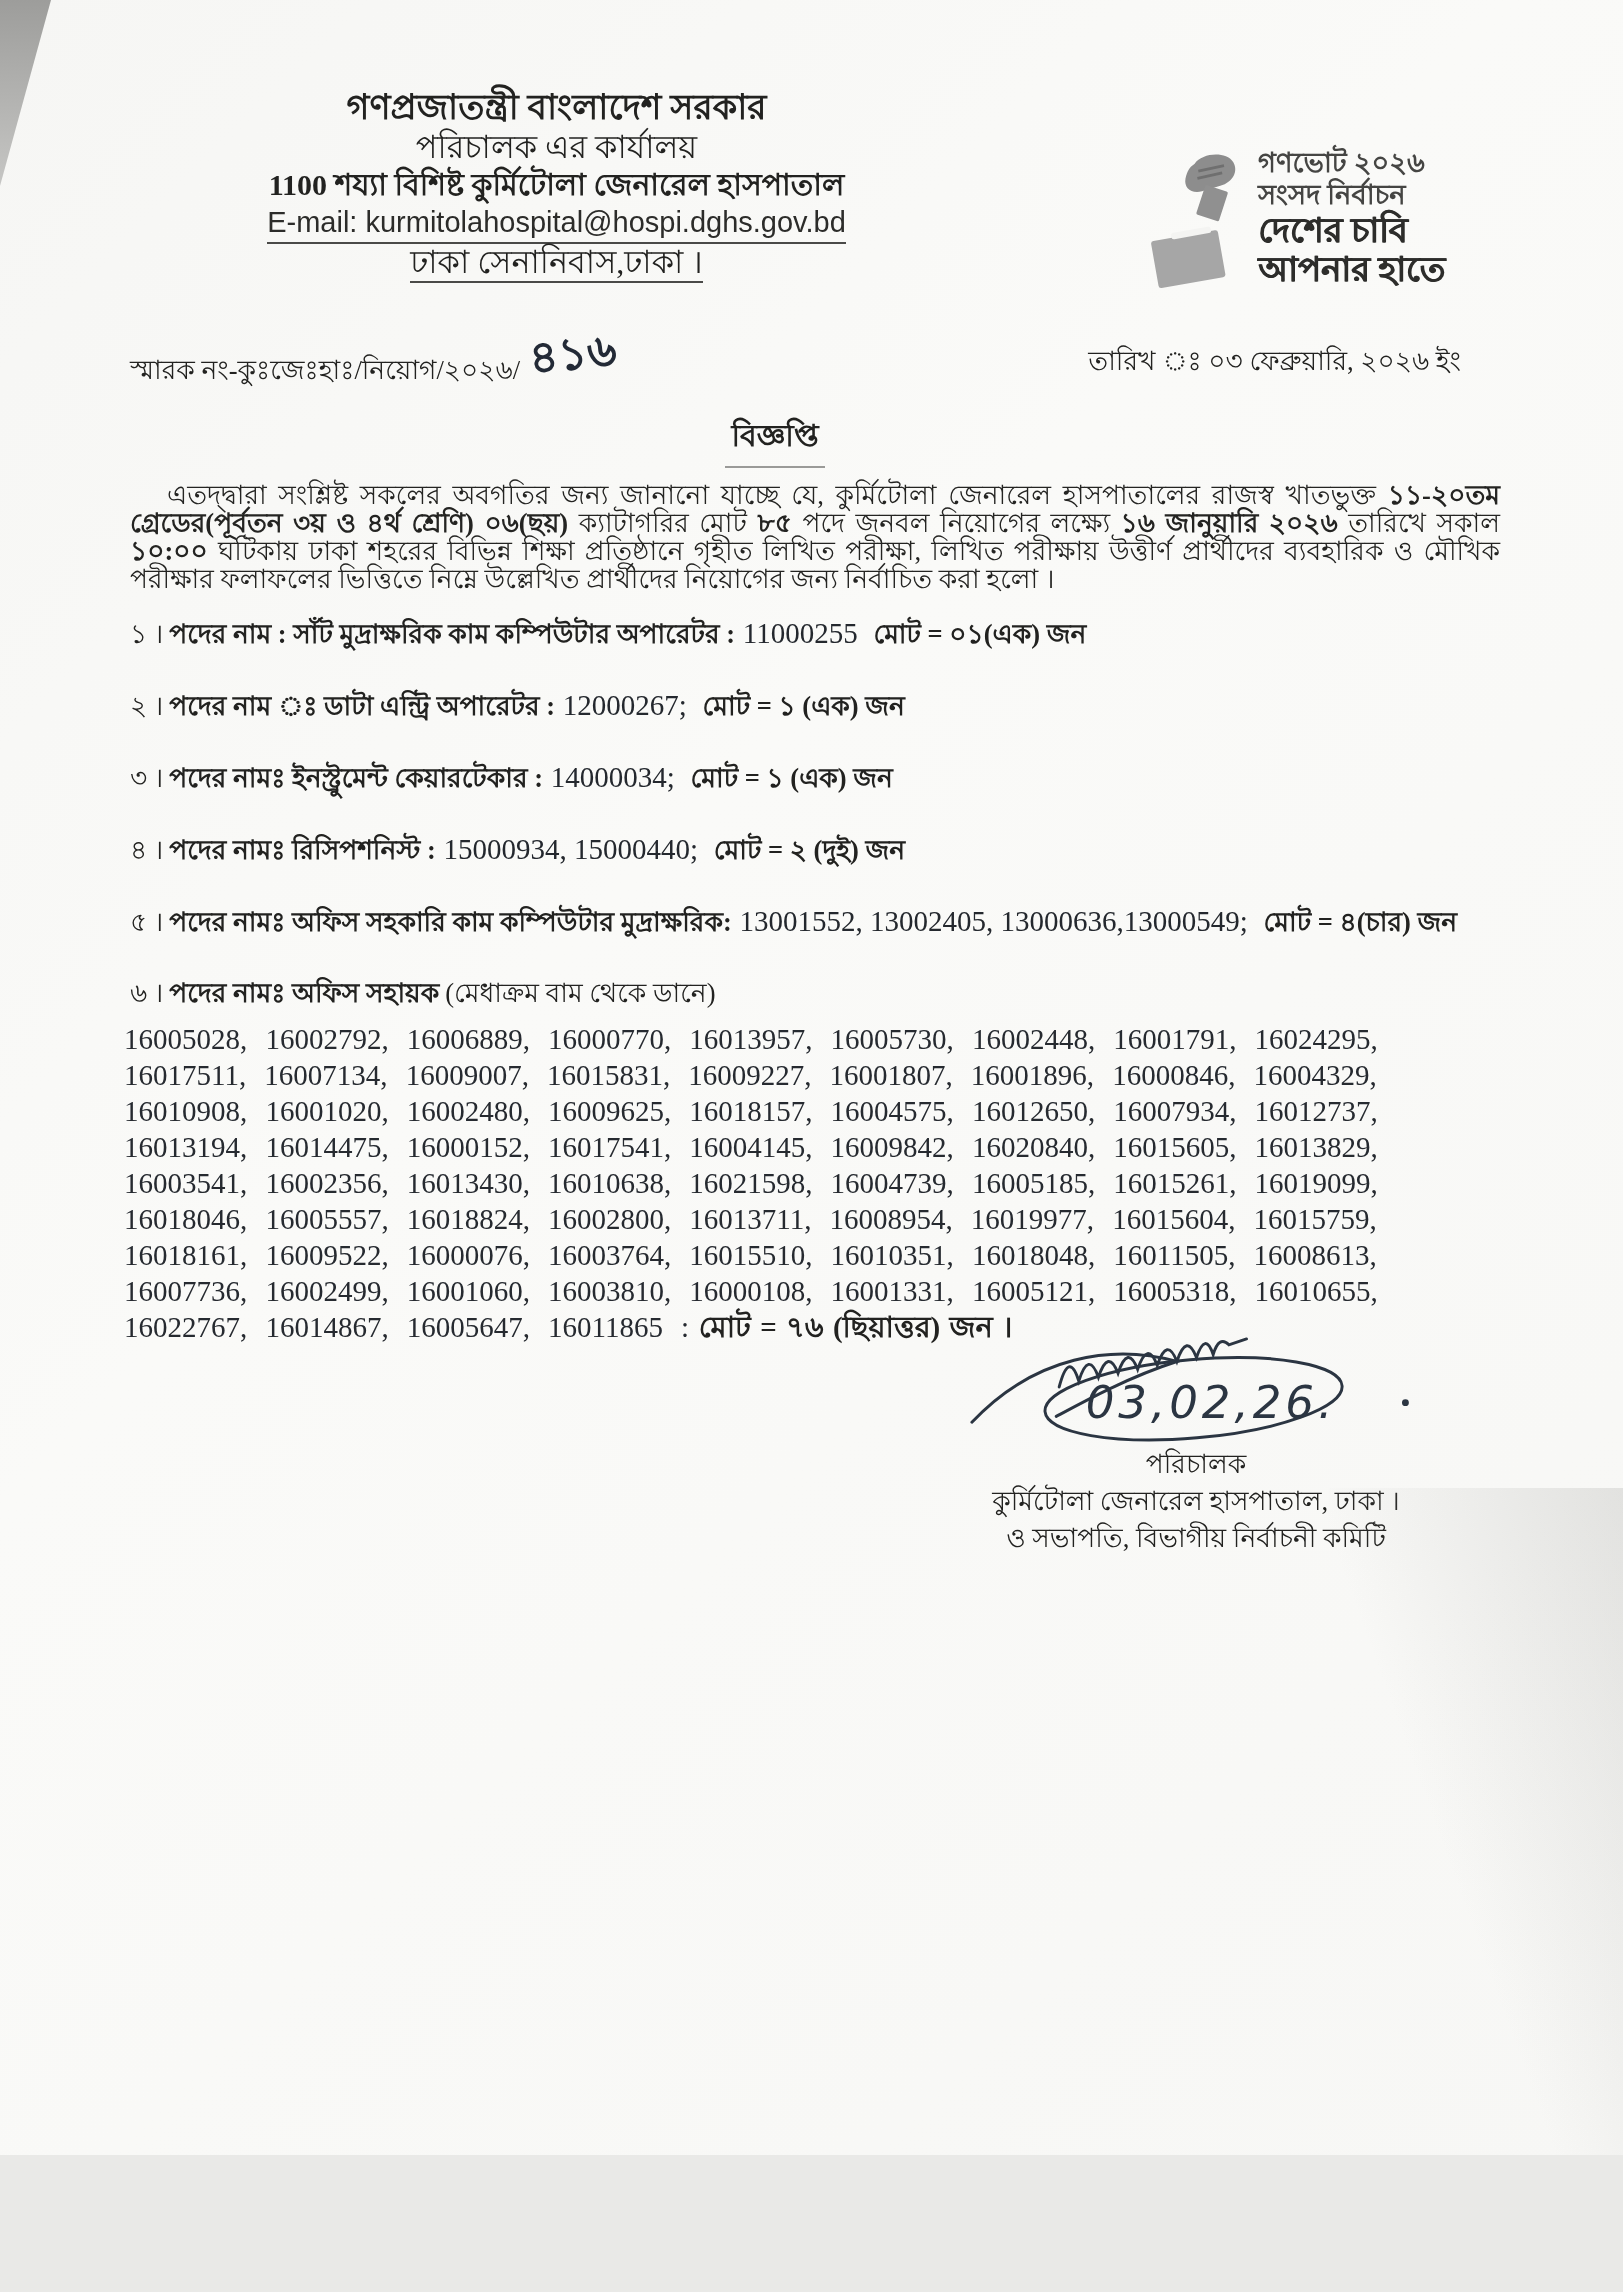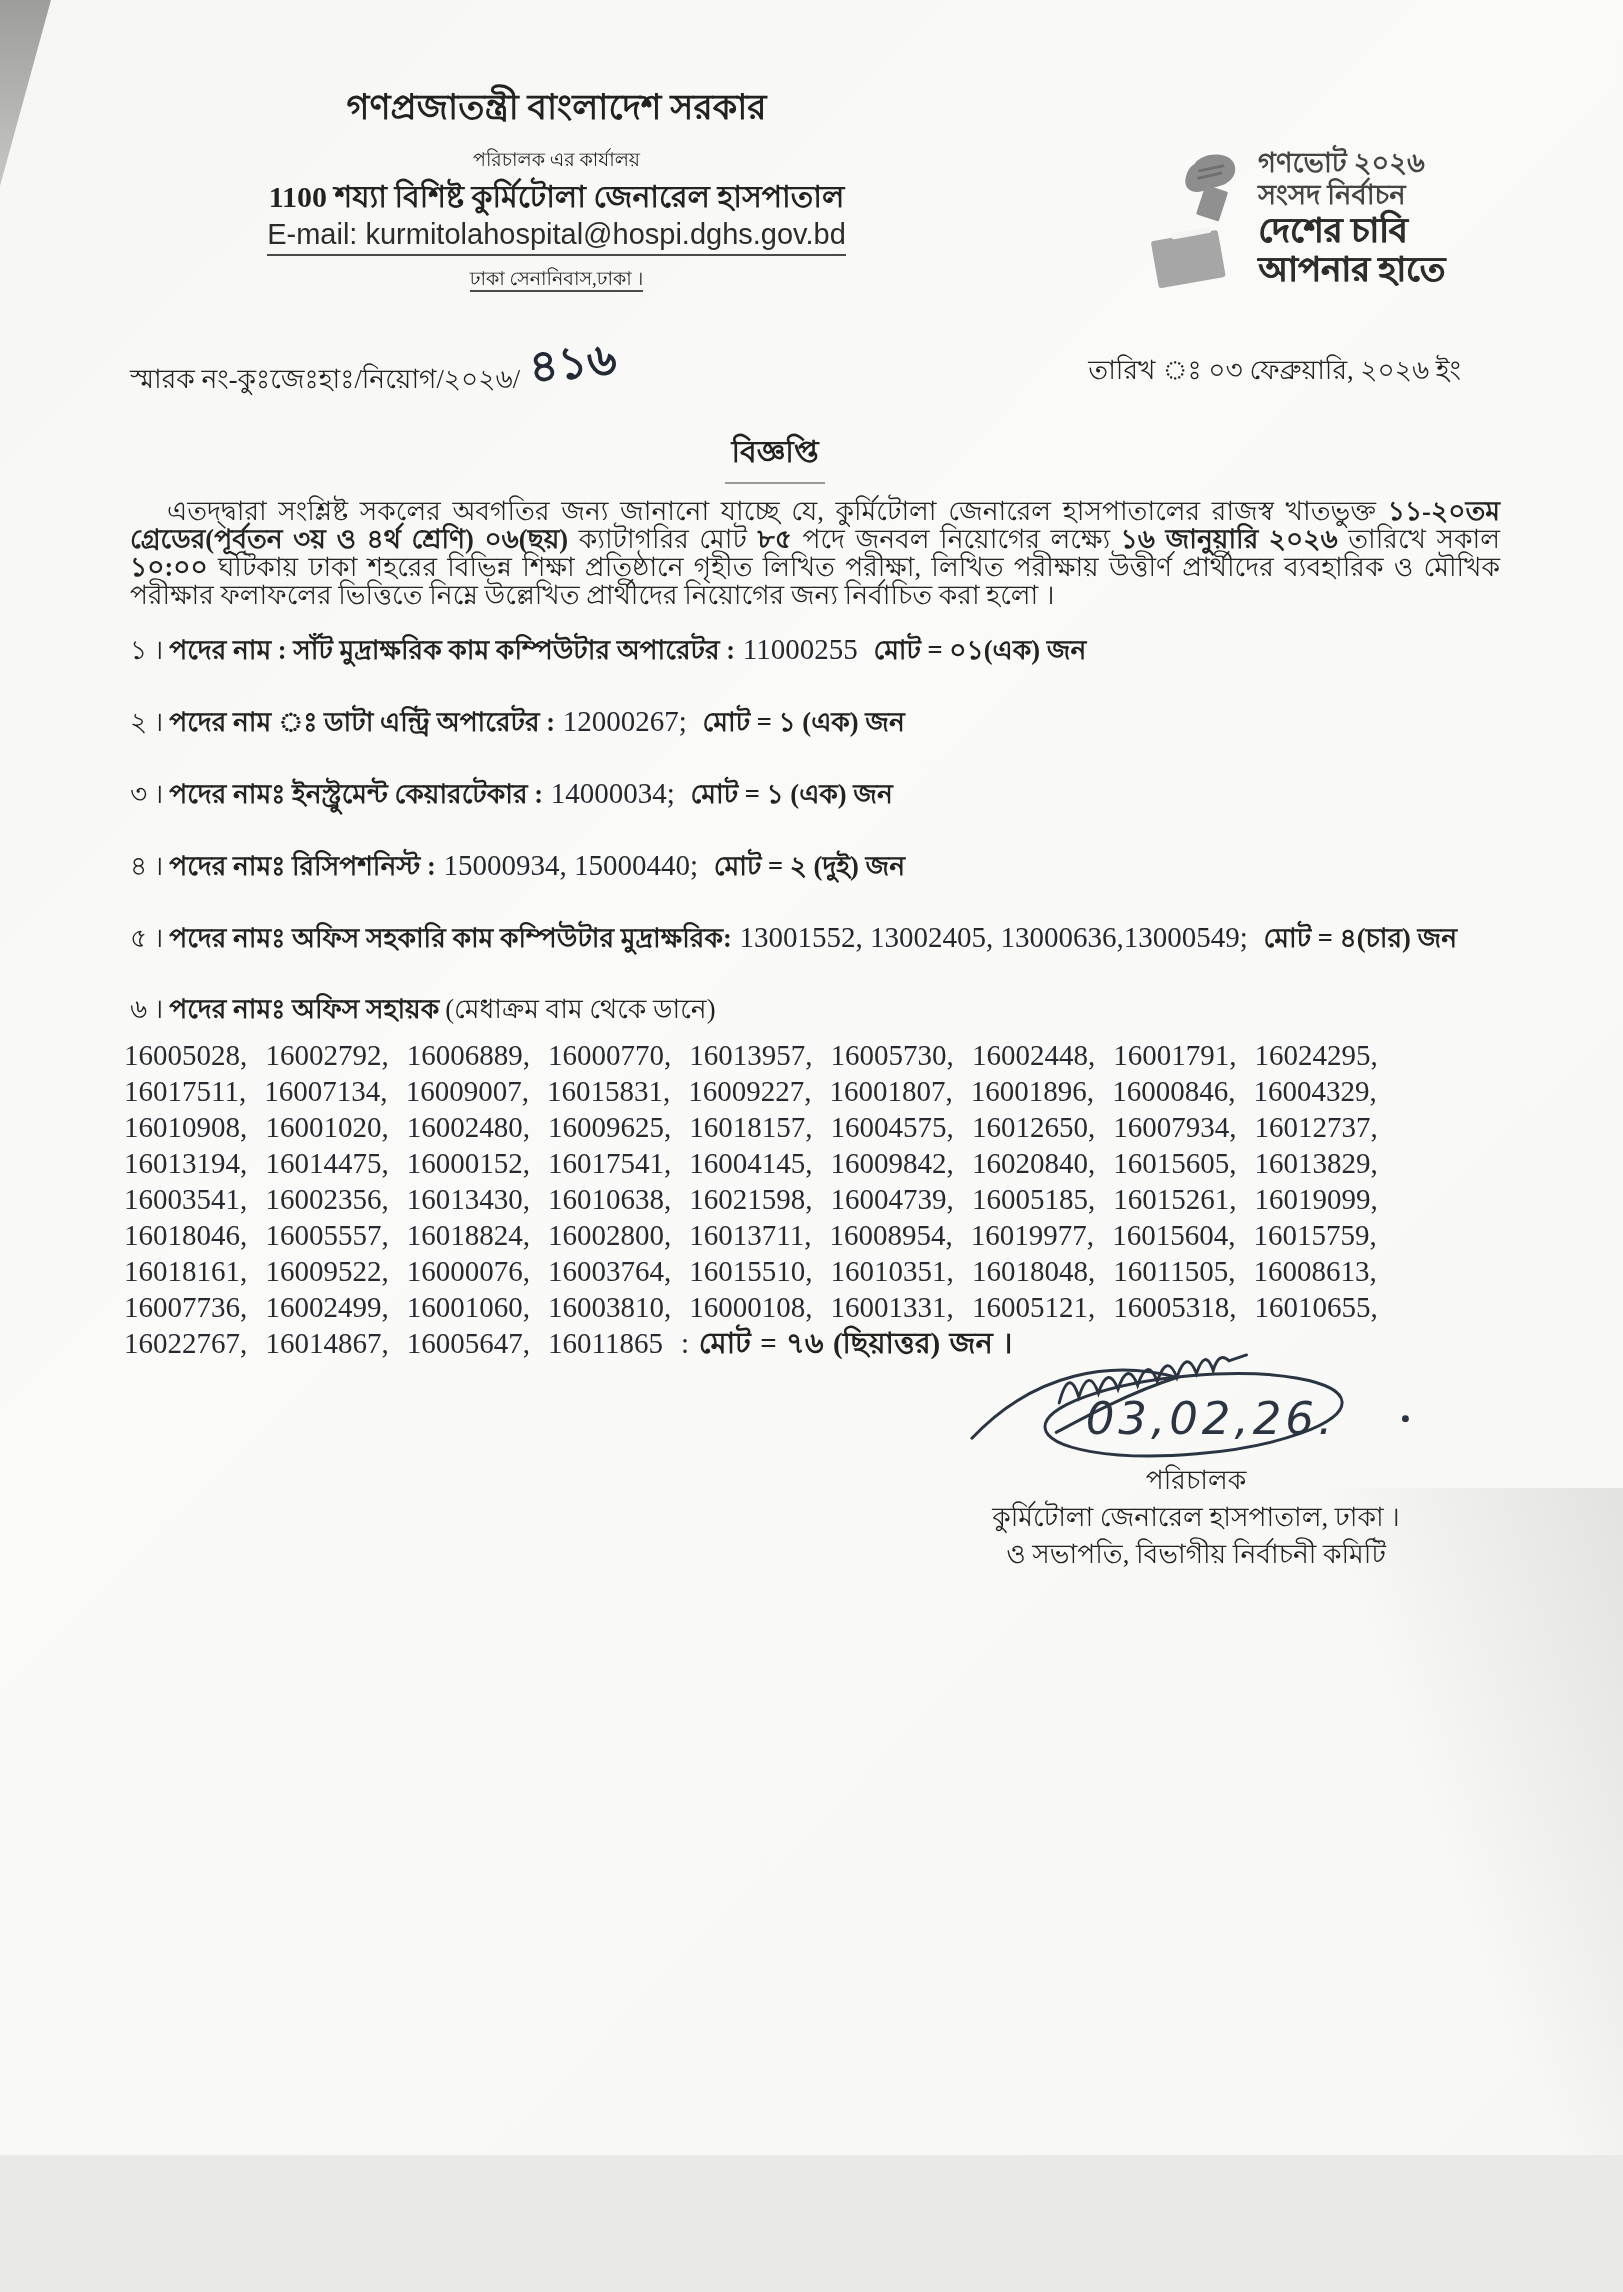--- a/index.html
+++ b/index.html
@@ -23,39 +23,39 @@
     clip-path:polygon(0 0,100% 0,0 100%);
   }
   .scan-shadow-br {
     position:absolute; right:0; bottom:0; width:294px; height:667px;
     background:linear-gradient(250deg,rgba(175,175,172,0.30),rgba(175,175,172,0) 58%);
     pointer-events:none;
   }
   
   .header-center { width:853px; text-align:center; }
   .h1 { font-size:35px; line-height:43px; font-weight:bold; }
-  .h2 { font-size:19px; line-height:37px;margin-top:12px; }
+  .h2 { font-size:32px; line-height:37px; }
   .h3 { font-size:30px; line-height:37px; font-weight:bold; }
   .u  { border-bottom:2px solid #4a4a48; display:inline-block; line-height:1.15; }
   .email-line { font-size:29px; line-height:39px; font-family:"Liberation Sans","DejaVu Sans",sans-serif; color:#2c2c2a; }
   
   .stamp { position:absolute; top:139px; right:92px; width:384px; display:flex; gap:1px; align-items:flex-start; }
   .stamp-icon { flex:0 0 auto; }
   .stamp-text { padding-top:7.8px; }
   .stamp-s1 { font-size:27.4px; line-height:32px; font-weight:bold; color:#454543; }
   .stamp-s2 { font-size:34px; line-height:39px; font-weight:bold; color:#2d2d2b; text-shadow:0.8px 0 0 currentColor; }
   
   .memo-row { display:flex; justify-content:space-between; align-items:flex-start; margin-top:59px; font-size:26.5px; line-height:39px; }
   .handwritten-no {
     display:inline-block; font-size:45px; line-height:45px; font-weight:bold;
     color:#232a36; transform:rotate(-6deg) translateY(-9.8px); margin-left:9.8px;
   }
   .memo-date { margin-right:39px; }
   
-  .doc-title-wrap { text-align:center; transform:translateX(-40px); margin-top:29px;text-decoration:underline; }
+  .doc-title-wrap { text-align:center; transform:translateX(-40px); margin-top:22px;text-decoration:underline; }
   .doc-title { font-size:30px; font-weight:bold; border-bottom:2px solid #9a9a98; padding:0 5.9px 2.9px; display:inline-block; }
   
   .body-par { margin-top:13.7px; font-size:26.5px; line-height:28px; text-align:justify; text-indent:37px; color:#242422; }
   .bold { font-weight:bold; }
   
   .pos-item { margin-top:32px; font-size:26.5px; line-height:39px; white-space:nowrap; }
   .pos-item:first-child { margin-top:21px; }
   .pos-serial { font-weight:normal; }
   .pos-name { font-weight:bold; margin-left:5.9px; }
   .pos-rolls { font-size:29px; margin-left:7.8px; color:#24282e; }

